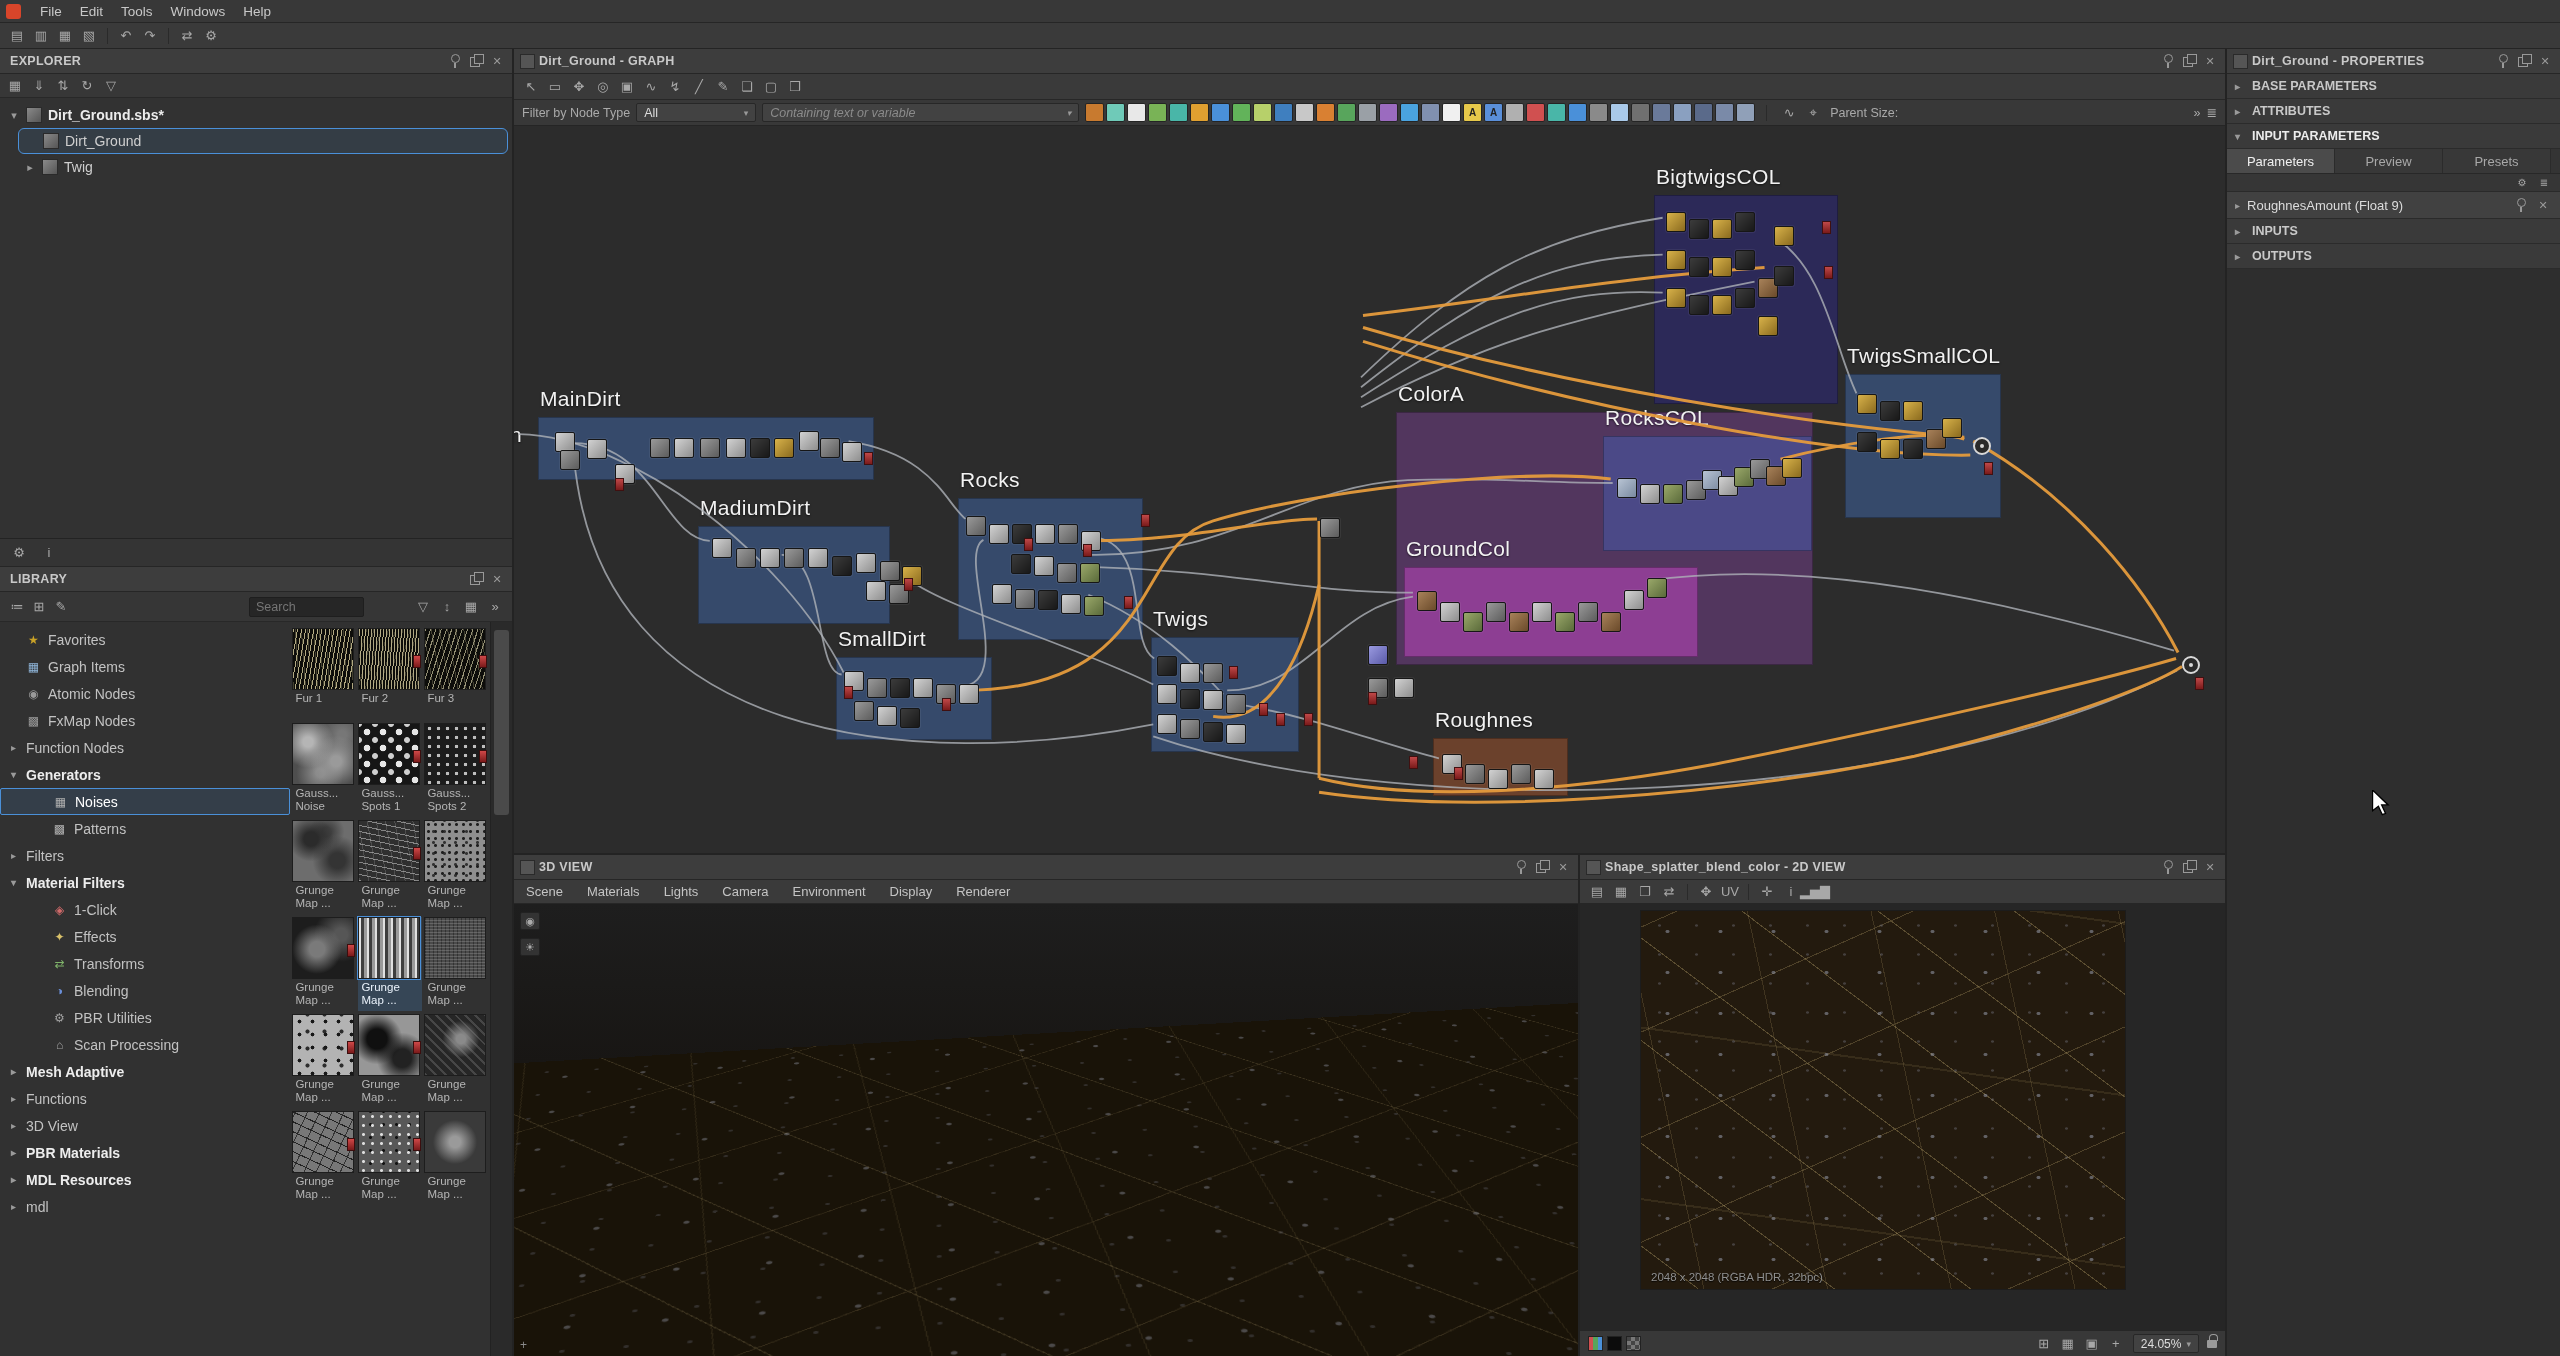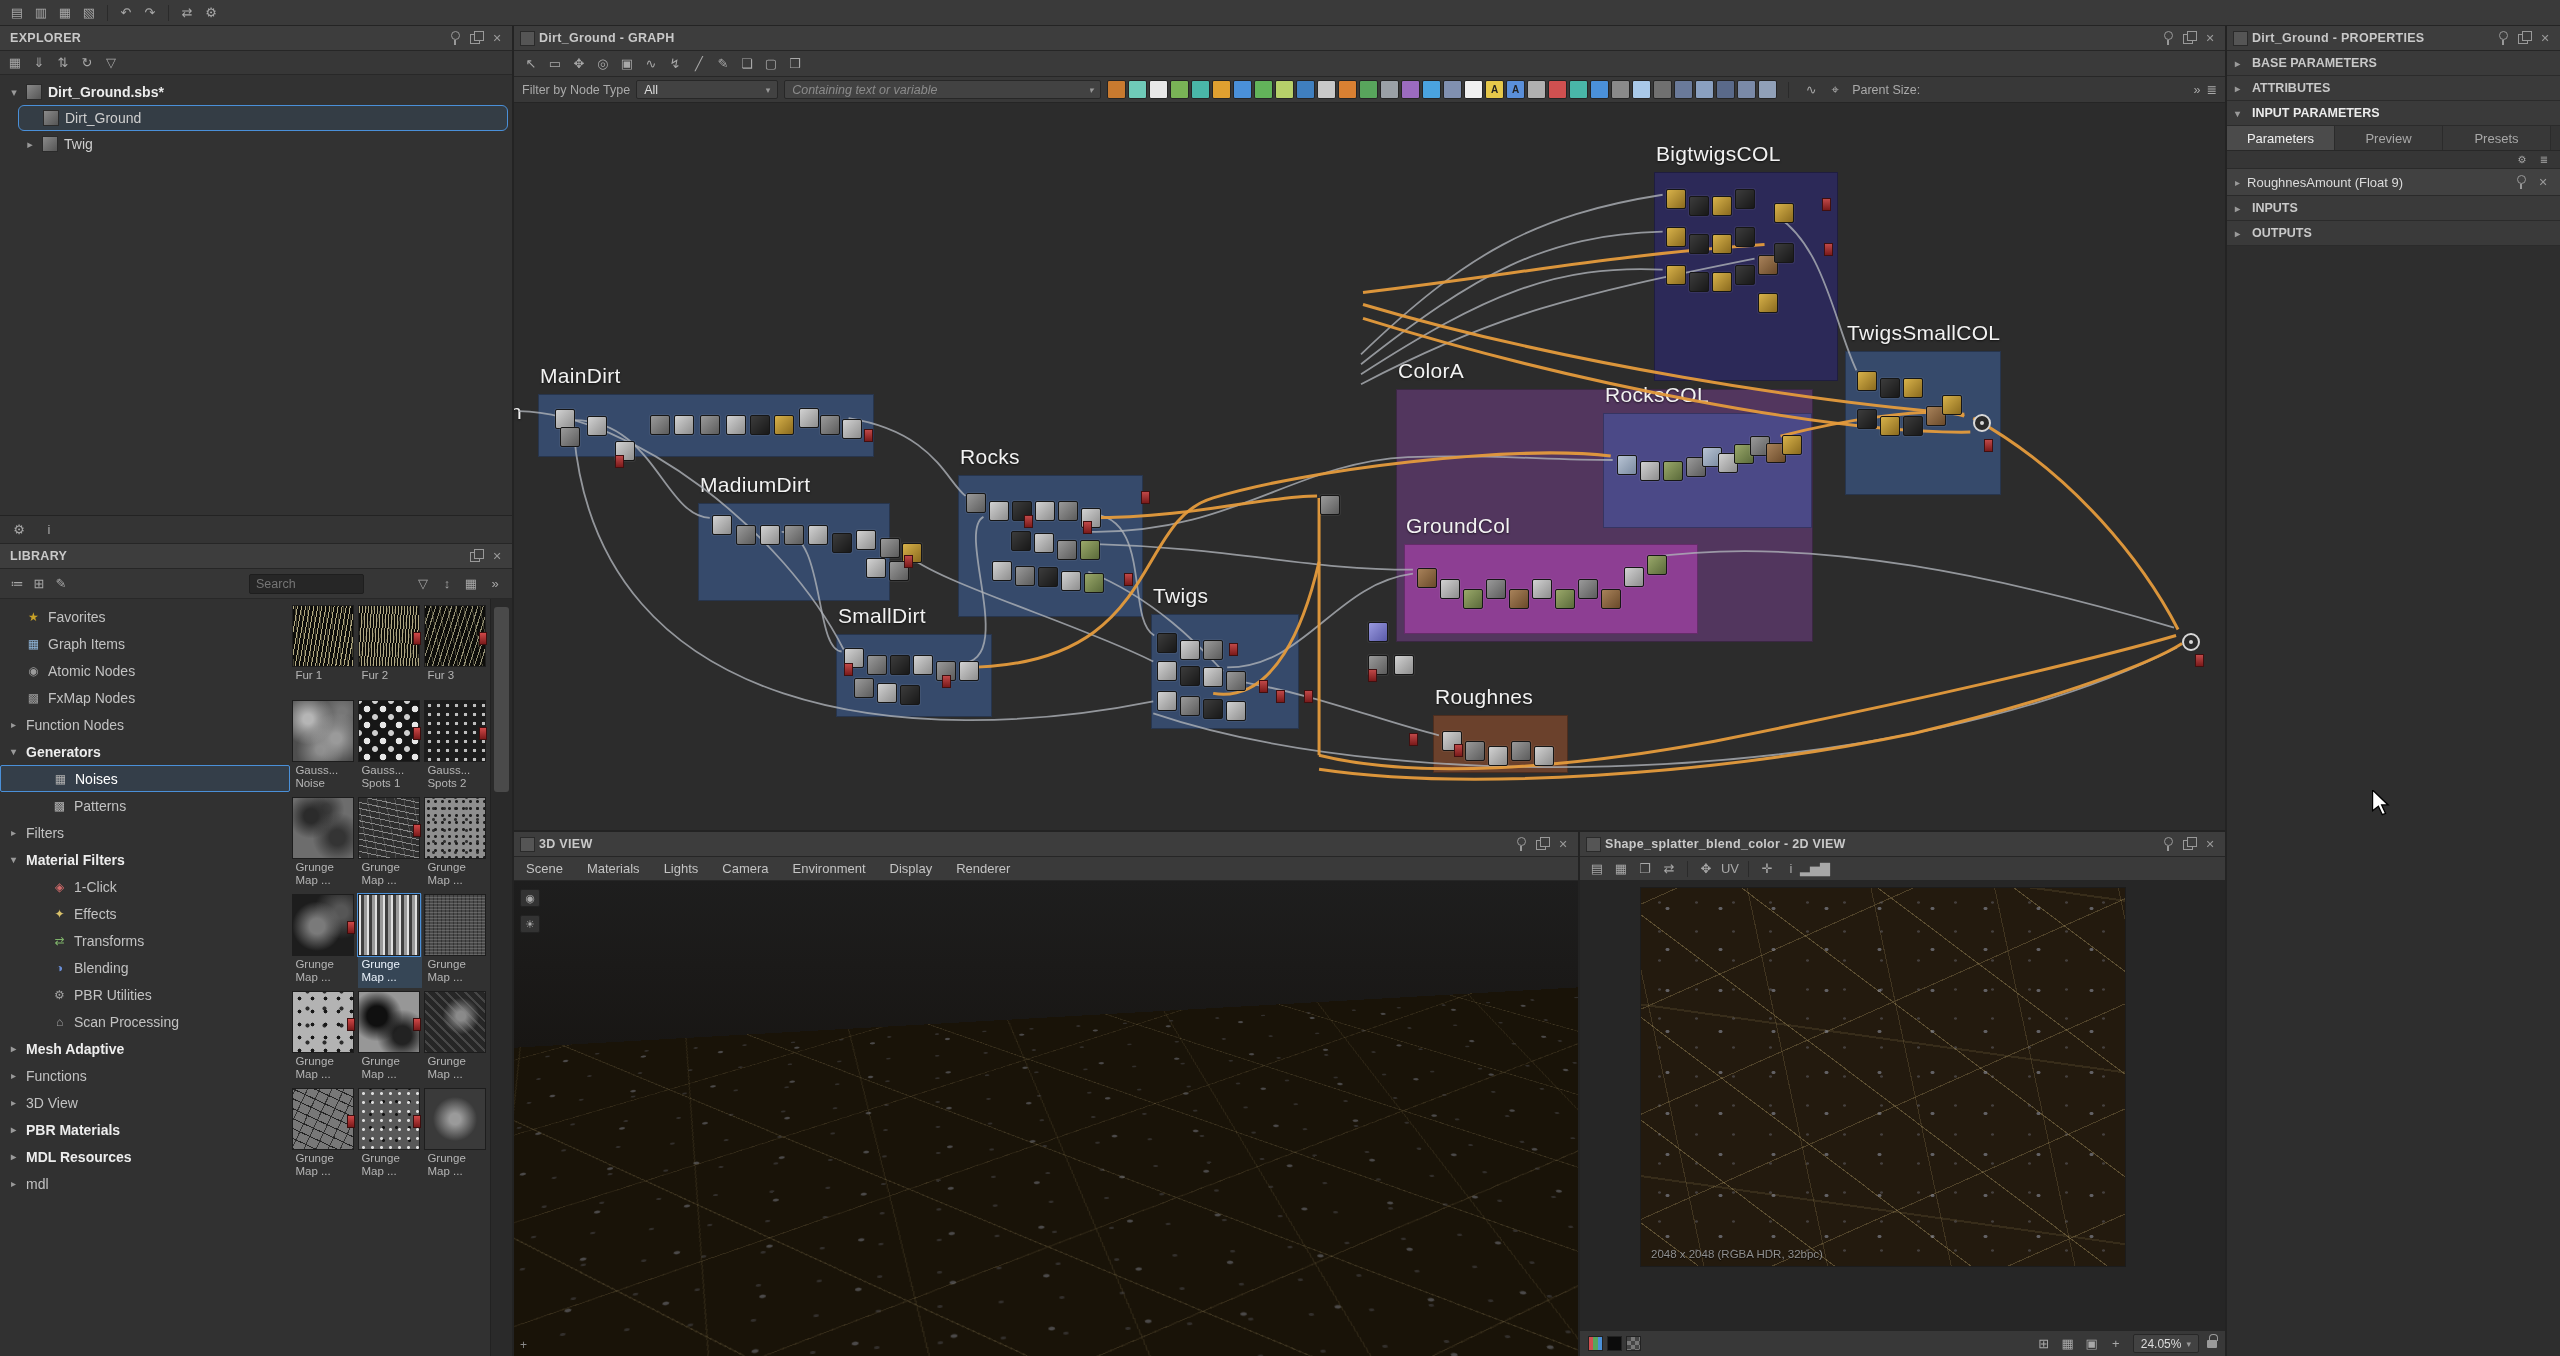--- a/index.html
+++ b/index.html
@@ -244,20 +244,30 @@
                font-size:12.5px; color:#b5b5b5; }
 
   
   #cursor { position:absolute; left:2372px; top:790px; z-index:50; pointer-events:none; }
 </style>
 </head>
 <body>
 
 <div id="app">
 
+  <div id="menubar">
+    <div id="logo" style="background: rgb(216, 69, 42);"></div>
+    <div id="menu-items" style="display: flex;">
+        <span class="menu-item">File</span>
+        <span class="menu-item">Edit</span>
+        <span class="menu-item">Tools</span>
+        <span class="menu-item">Windows</span>
+        <span class="menu-item">Help</span>
+      </div>
+  </div>
 
   <div id="toolbar">
       <span class="ticon">▤</span>
       <span class="ticon">▥</span>
       <span class="ticon">▦</span>
       <span class="ticon">▧</span>
       <span class="tsep"></span>
       <span class="ticon">↶</span>
       <span class="ticon">↷</span>
       <span class="tsep"></span>
@@ -569,21 +579,21 @@
             <span class="ticon">∿</span>
             <span class="ticon">↯</span>
             <span class="ticon">╱</span>
             <span class="ticon">✎</span>
             <span class="ticon">❏</span>
             <span class="ticon">▢</span>
             <span class="ticon">❒</span>
           </div>
         <div id="graph-toolbar2">
           <span class="gt-label">Filter by Node Type</span>
-          <span class="gt-select" style="width:142px">
+          <span class="gt-select" style="width:120px">
             <span>All</span>
               <span class="caret" style="margin-left:auto">▾</span>
           </span>
           <span class="gt-select placeholder" style="width:317px">
             <span>Containing text or variable</span>
               <span class="caret" style="margin-left:auto">▾</span>
           </span>
           <span id="palette">
               <span class="pal" style="background: rgb(200, 122, 47);"></span>
               <span class="pal" style="background: rgb(111, 202, 184);"></span>

